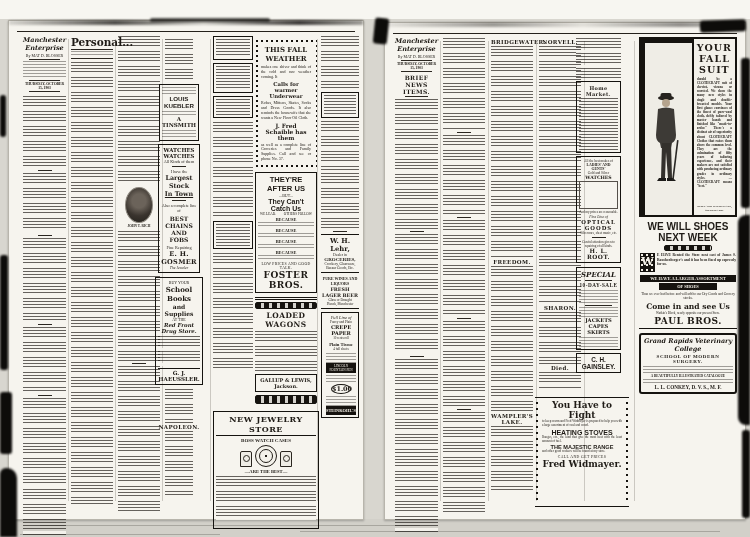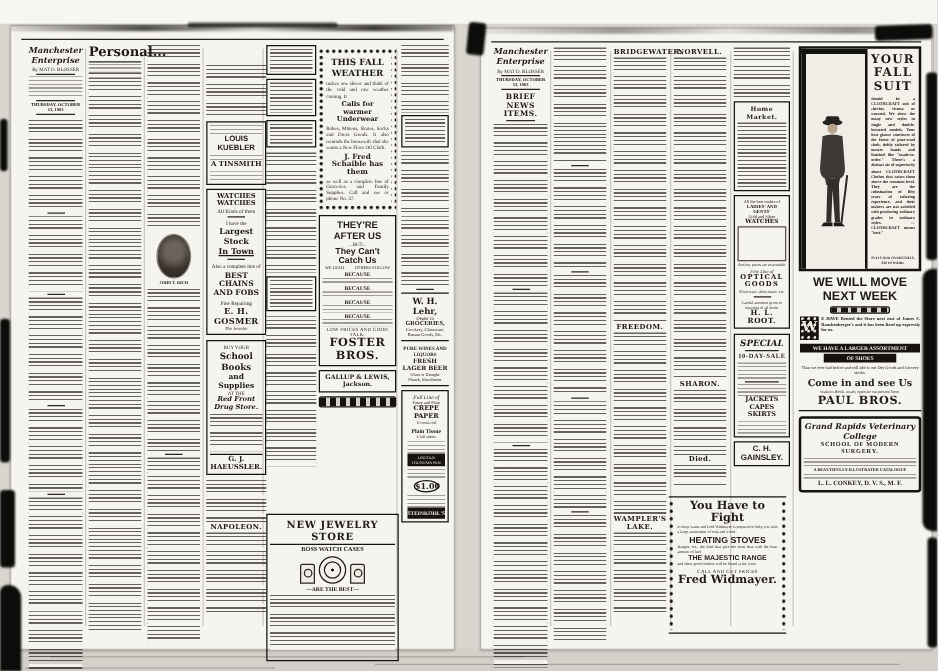--- a/index.html
+++ b/index.html
@@ -110,21 +110,21 @@
     <i class="para" style="height:148px;"></i>
     <div class="gap3">
       <div class="oval"></div>
       <div class="cap b">JOHN T. RICH</div>
     </div>
     <i class="para gap3" style="height:130px;"></i>
     <div class="mini"></div>
     <i class="para" style="height:150px;"></i>
   </div>
 
-  <div class="col" style="left:156px;top:31px;width:48px;">
+  <div class="col" style="left:156px;top:18px;width:28px;align-items:center;">
     <i class="para" style="height:42px;"></i>
     <div class="box gap3 ctr">
       <i class="tx lt" style="height:8px;"></i>
       <div class="b sans" style="font-size:6.2px;">LOUIS KUEBLER</div>
       <i class="tx lt gap2" style="height:5px;"></i>
       <div class="b ser" style="font-size:5.6px;">A TINSMITH</div>
       <i class="tx lt gap2" style="height:8px;"></i>
     </div>
     <div class="box gap3 ctr">
       <div class="b ser" style="font-size:5.4px;">WATCHES  WATCHES</div>
@@ -195,20 +195,25 @@
       <i class="tx lt" style="height:6px;"></i>
       <div class="b" style="font-size:4.4px;">BECAUSE</div>
       <i class="tx lt" style="height:6px;"></i>
       <div class="b" style="font-size:4.4px;">BECAUSE</div>
       <i class="tx lt" style="height:6px;"></i>
       <div class="b" style="font-size:4.4px;">BECAUSE</div>
       <i class="tx lt" style="height:6px;"></i>
       <div style="font-size:3.8px;letter-spacing:.3px;margin-top:1px;">LOW PRICES AND GOOD TALK.</div>
       <div class="b ser" style="font-size:9px;letter-spacing:.5px;">FOSTER BROS.</div>
     </div>
+    <div class="gap4" style="border-top:3px double #15130f;padding-top:2px;">
+      <div class="chain" style="height:5px;margin-bottom:2px;"></div>
+      <div class="b ser ctr" style="font-size:7.4px;letter-spacing:.5px;">LOADED WAGONS</div>
+      <i class="para gap2" style="height:40px;"></i>
+    </div>
     <div class="box gap3 ctr">
       <div class="b ser" style="font-size:5px;">GALLUP &amp; LEWIS, Jackson.</div>
     </div>
     <div class="chain gap3"></div>
   </div>
 
   <div class="box abs" style="left:204px;top:390px;width:100px;height:112px;">
     <div class="b ser ctr" style="font-size:8px;letter-spacing:.5px;border-bottom:1px solid #15130f;padding-bottom:1px;">NEW JEWELRY STORE</div>
     <div class="b ctr gap2" style="font-size:5px;">BOSS WATCH CASES</div>
     <div class="watchrow">
@@ -315,21 +320,21 @@
 
   <div class="col" style="left:154px;top:15px;width:42px;">
     <div class="sech">NORVELL.</div>
     <i class="para" style="height:258px;"></i>
     <div class="sech">SHARON.</div>
     <i class="para" style="height:52px;"></i>
     <div class="sech">Died.</div>
     <i class="para" style="height:16px;"></i>
   </div>
 
-  <div class="col" style="left:202px;top:15px;width:45px;">
+  <div class="col" style="left:191px;top:15px;width:45px;">
     <i class="para" style="height:40px;"></i>
     <div class="box gap3">
       <div class="sech" style="font-size:5px;">Home Market.</div>
       <i class="tx" style="height:52px;"></i>
     </div>
     <div class="box gap3 ctr">
       <div style="font-size:3.4px;">All the best makes of</div>
       <div class="b" style="font-size:3.8px;">LADIES' AND GENTS'</div>
       <div style="font-size:3.4px;">Gold and Silver</div>
       <div class="b ser" style="font-size:4.6px;">WATCHES</div>
@@ -391,21 +396,21 @@
       <div style="flex:1;padding:3px 3px;display:flex;flex-direction:column;">
         <div class="b ser" style="font-size:9.5px;letter-spacing:1px;text-align:center;">YOUR</div>
         <div class="b ser" style="font-size:9.5px;letter-spacing:1px;text-align:center;">FALL</div>
         <div class="b ser" style="font-size:9.5px;letter-spacing:1px;text-align:center;">SUIT</div>
         <div class="b" style="font-size:3.3px;line-height:1.25;text-align:justify;margin-top:2px;flex:1;overflow:hidden;">should be a CLOTHCRAFT suit of cheviot, vicuna or worsted. We show the many new styles in single and double-breasted models. Your first glance convinces of the finest of pure-wool cloth, deftly tailored by master hands and finished like "made-to-order." There's a distinct air of superiority about CLOTHCRAFT Clothes that raises them above the common level. They are the culmination of fifty years of tailoring experience, and their makers are not satisfied with producing ordinary grades in ordinary styles. —CLOTHCRAFT means "best."</div>
         <div class="b ctr" style="font-size:2.9px;">SUITS AND OVERCOATS, $10 UPWARD.</div>
       </div>
     </div>
 
     <div class="gap2" style="border-bottom:1px solid #15130f;padding:2px 1px;">
-      <div class="b sans ctr" style="font-size:10px;">WE WILL MOVE</div>
+      <div class="b sans ctr" style="font-size:10px;">WE WILL SHOES</div>
       <div class="b sans ctr" style="font-size:10px;">NEXT WEEK</div>
       <div class="chain" style="height:4px;width:46px;margin:2px auto;"></div>
       <div style="overflow:hidden;">
         <span class="dropW dots3">W</span>
         <span class="b" style="font-size:3.6px;line-height:1.3;text-align:justify;display:block;">E HAVE Rented the Store next east of James S. Raushenberger's and it has been fixed up expressly for us.</span>
       </div>
       <div class="blackbar b gap2" style="font-size:4.4px;padding:1px 0;">WE HAVE A LARGER ASSORTMENT</div>
       <div class="blackbar b" style="font-size:4.4px;padding:1px 0;margin-top:1px;width:60%;margin-left:20%;">OF SHOES</div>
       <div class="ctr gap2" style="font-size:3.4px;">Than we ever had before and will add to our Dry Goods and Grocery stocks.</div>
       <div class="b ser ctr gap2" style="font-size:7.6px;">Come in and see Us</div>

